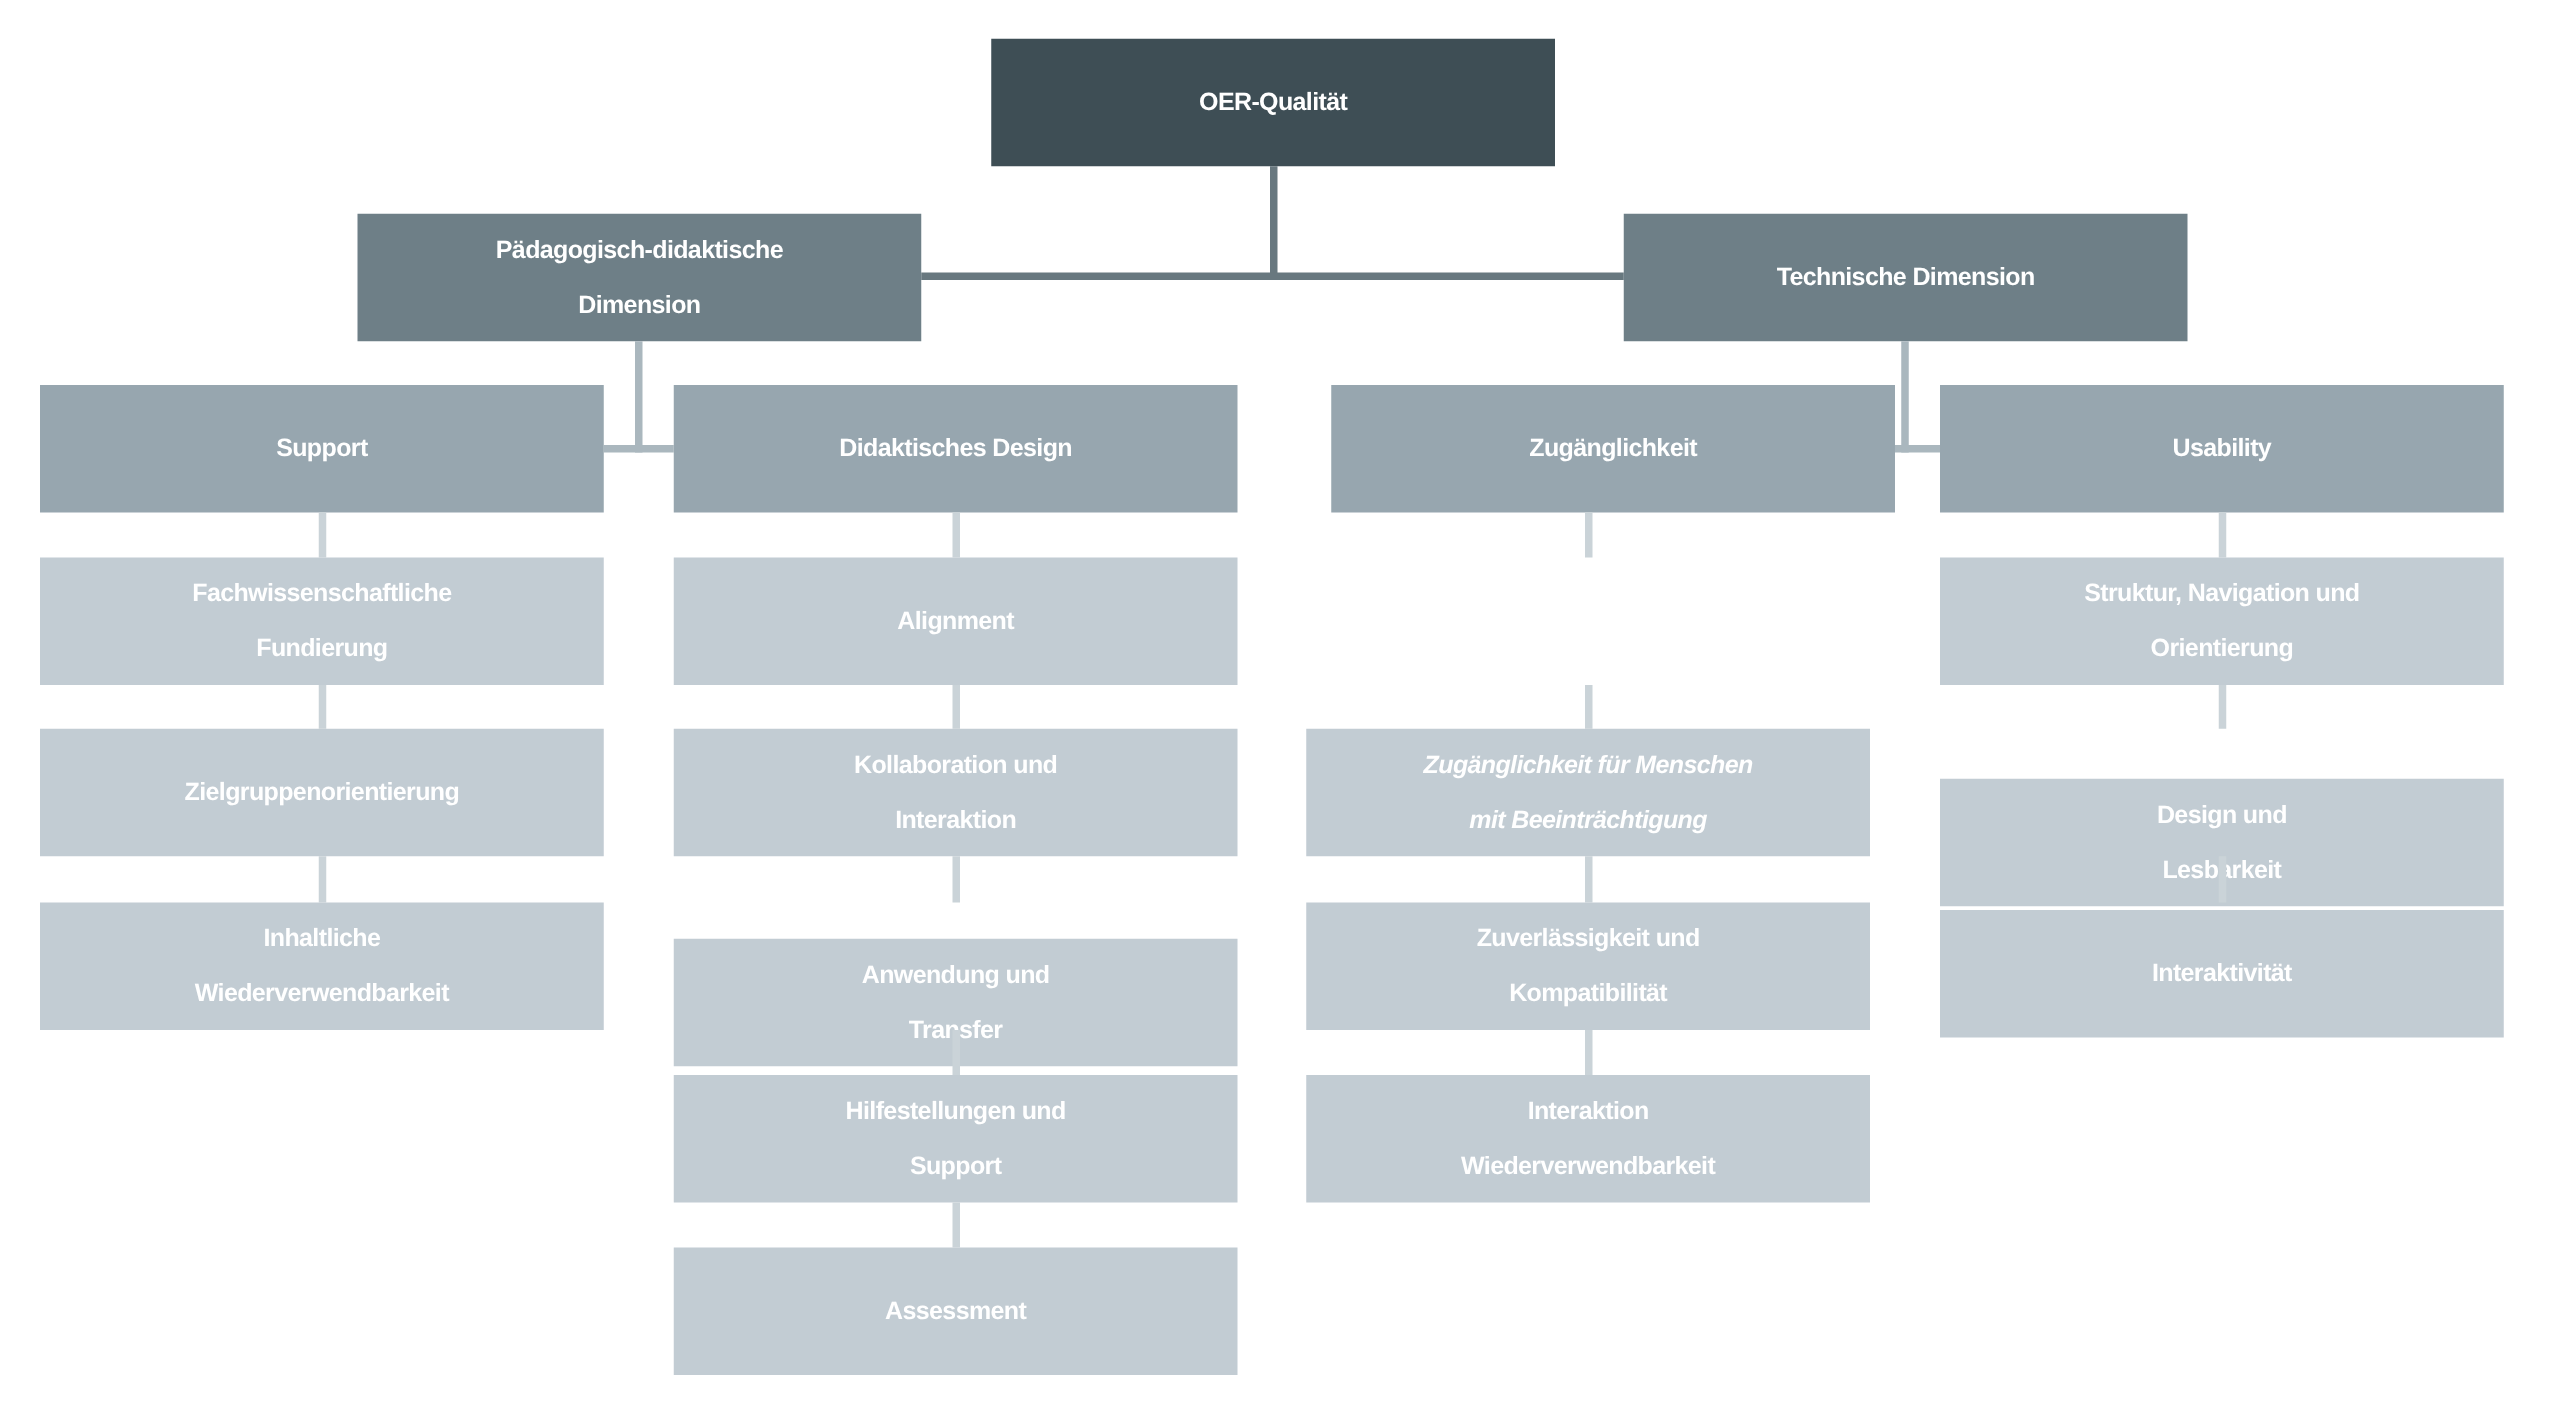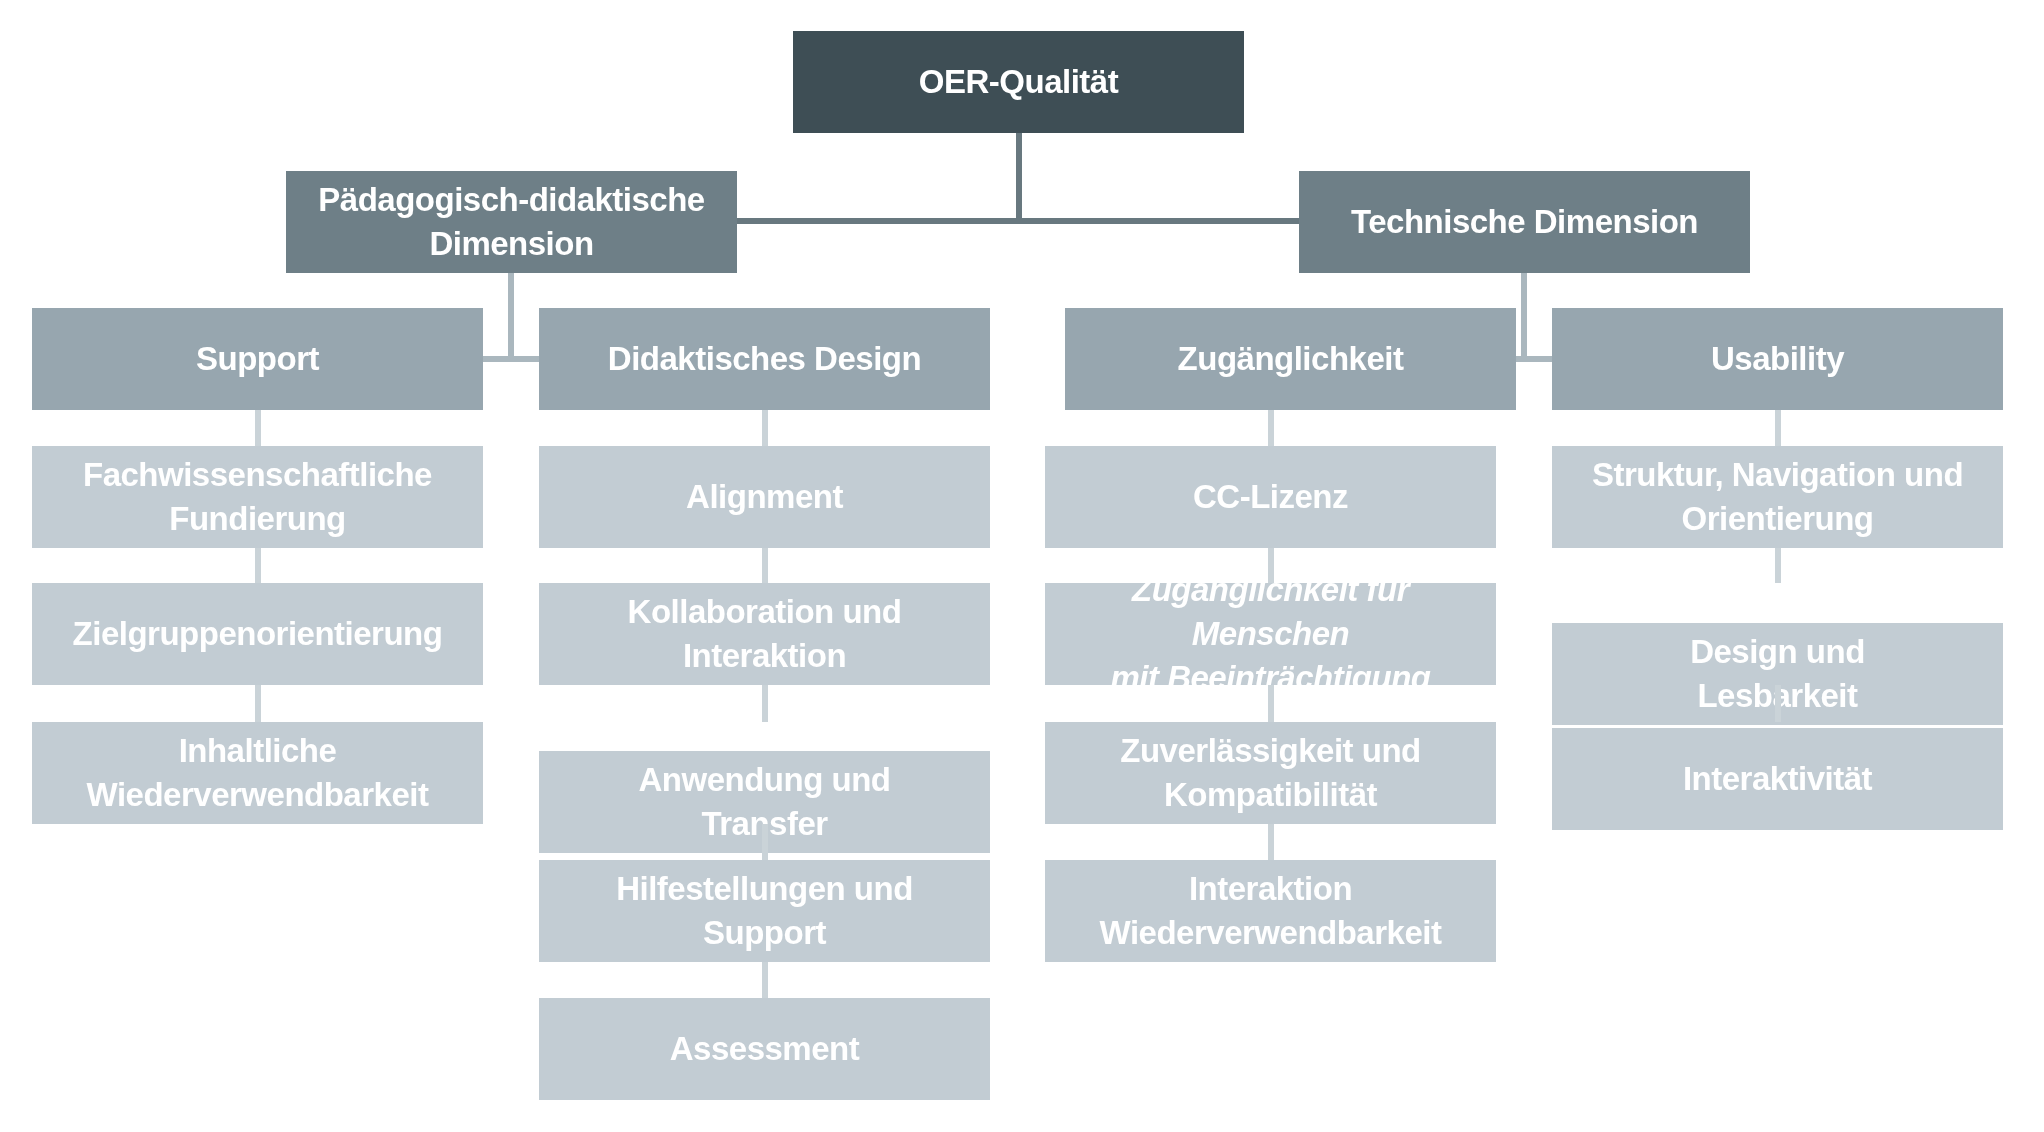--- a/index.html
+++ b/index.html
@@ -15,21 +15,21 @@
   .node {
     position: absolute;
     width: 451px;
     height: 102px;
     display: flex;
     align-items: center;
     justify-content: center;
     text-align: center;
     color: var(--text, #ffffff);
     font-weight: 700;
-    font-size: 33px;
+    font-size: 20px;
     line-height: 44px;
     letter-spacing: -0.5px;
     white-space: pre-line;
     padding: 16px 10px;
     box-sizing: border-box;
   }
   .lvl1 { background: var(--level1, #3e4e55); }
   .lvl2 { background: var(--level2, #6e7f87); }
   .lvl3 { background: var(--level3, #97a6af); }
   .lvl4 { background: var(--level4, #c2ccd3); }
@@ -79,21 +79,20 @@
   <div class="connector c-light" style="left:762px; top:685px; width:6px; height:37px;"></div>
   <div class="node lvl4" style="left:539px; top:722px;margin-top:29px;">Anwendung und
 Transfer</div>
   <div class="connector c-light" style="left:762px; top:824px; width:6px; height:36px;"></div>
   <div class="node lvl4" style="left:539px; top:860px;">Hilfestellungen und
 Support</div>
   <div class="connector c-light" style="left:762px; top:962px; width:6px; height:36px;"></div>
   <div class="node lvl4" style="left:539px; top:998px;">Assessment</div>
 
   <div class="connector c-light" style="left:1268px; top:410px; width:6px; height:36px;"></div>
-  <div class="node lvl4" style="left:1045px; top:446px;">CC-Lizenz</div>
   <div class="connector c-light" style="left:1268px; top:548px; width:6px; height:35px;"></div>
   <div class="node lvl4" style="left:1045px; top:583px;font-style:italic;">Zugänglichkeit für Menschen
 mit Beeinträchtigung</div>
   <div class="connector c-light" style="left:1268px; top:685px; width:6px; height:37px;"></div>
   <div class="node lvl4" style="left:1045px; top:722px;">Zuverlässigkeit und
 Kompatibilität</div>
   <div class="connector c-light" style="left:1268px; top:824px; width:6px; height:36px;"></div>
   <div class="node lvl4" style="left:1045px; top:860px;">Interaktion
 Wiederverwendbarkeit</div>
 

